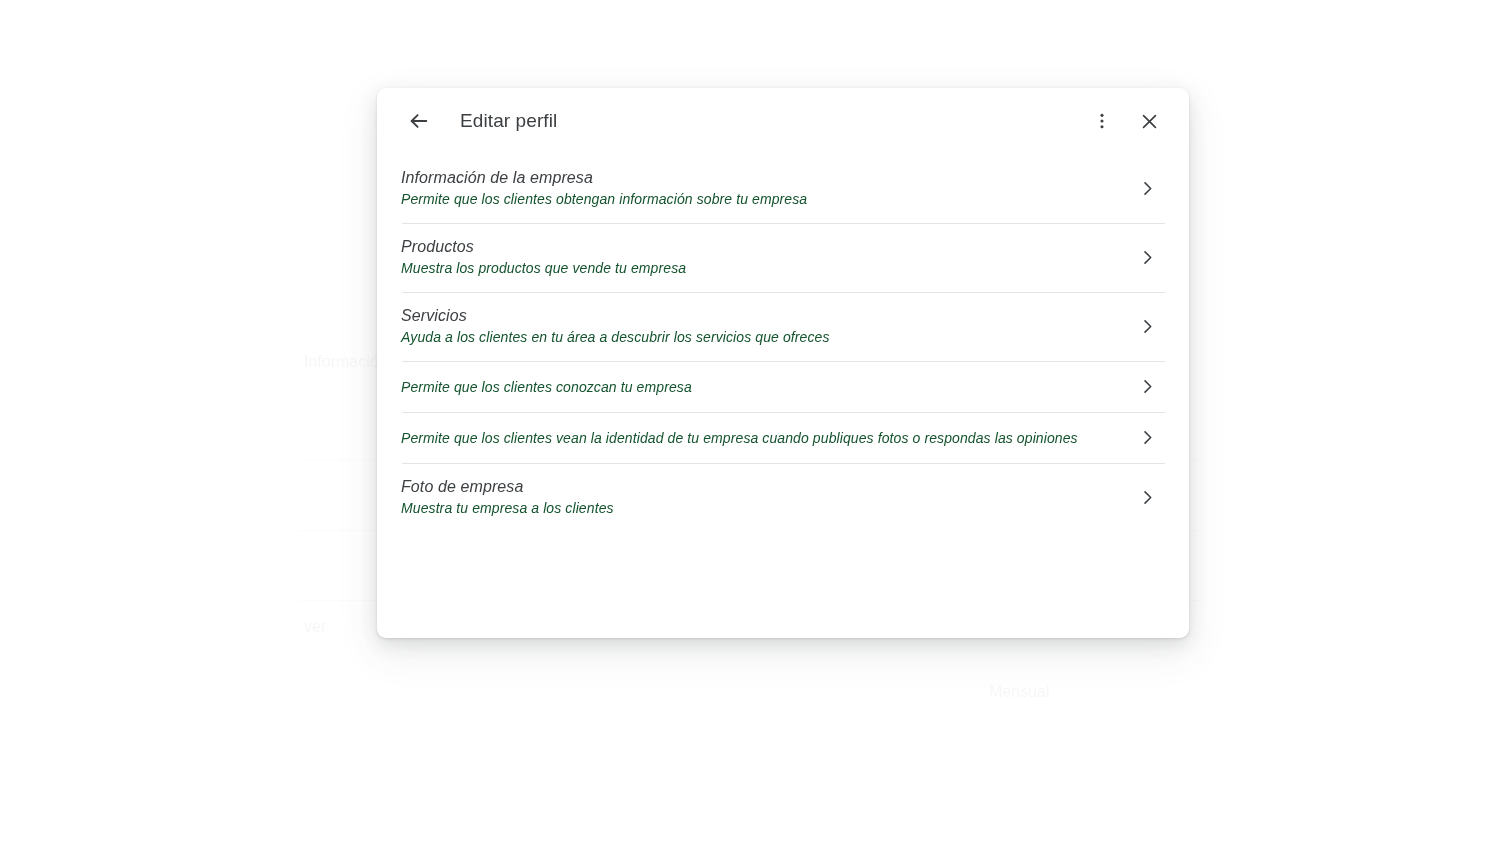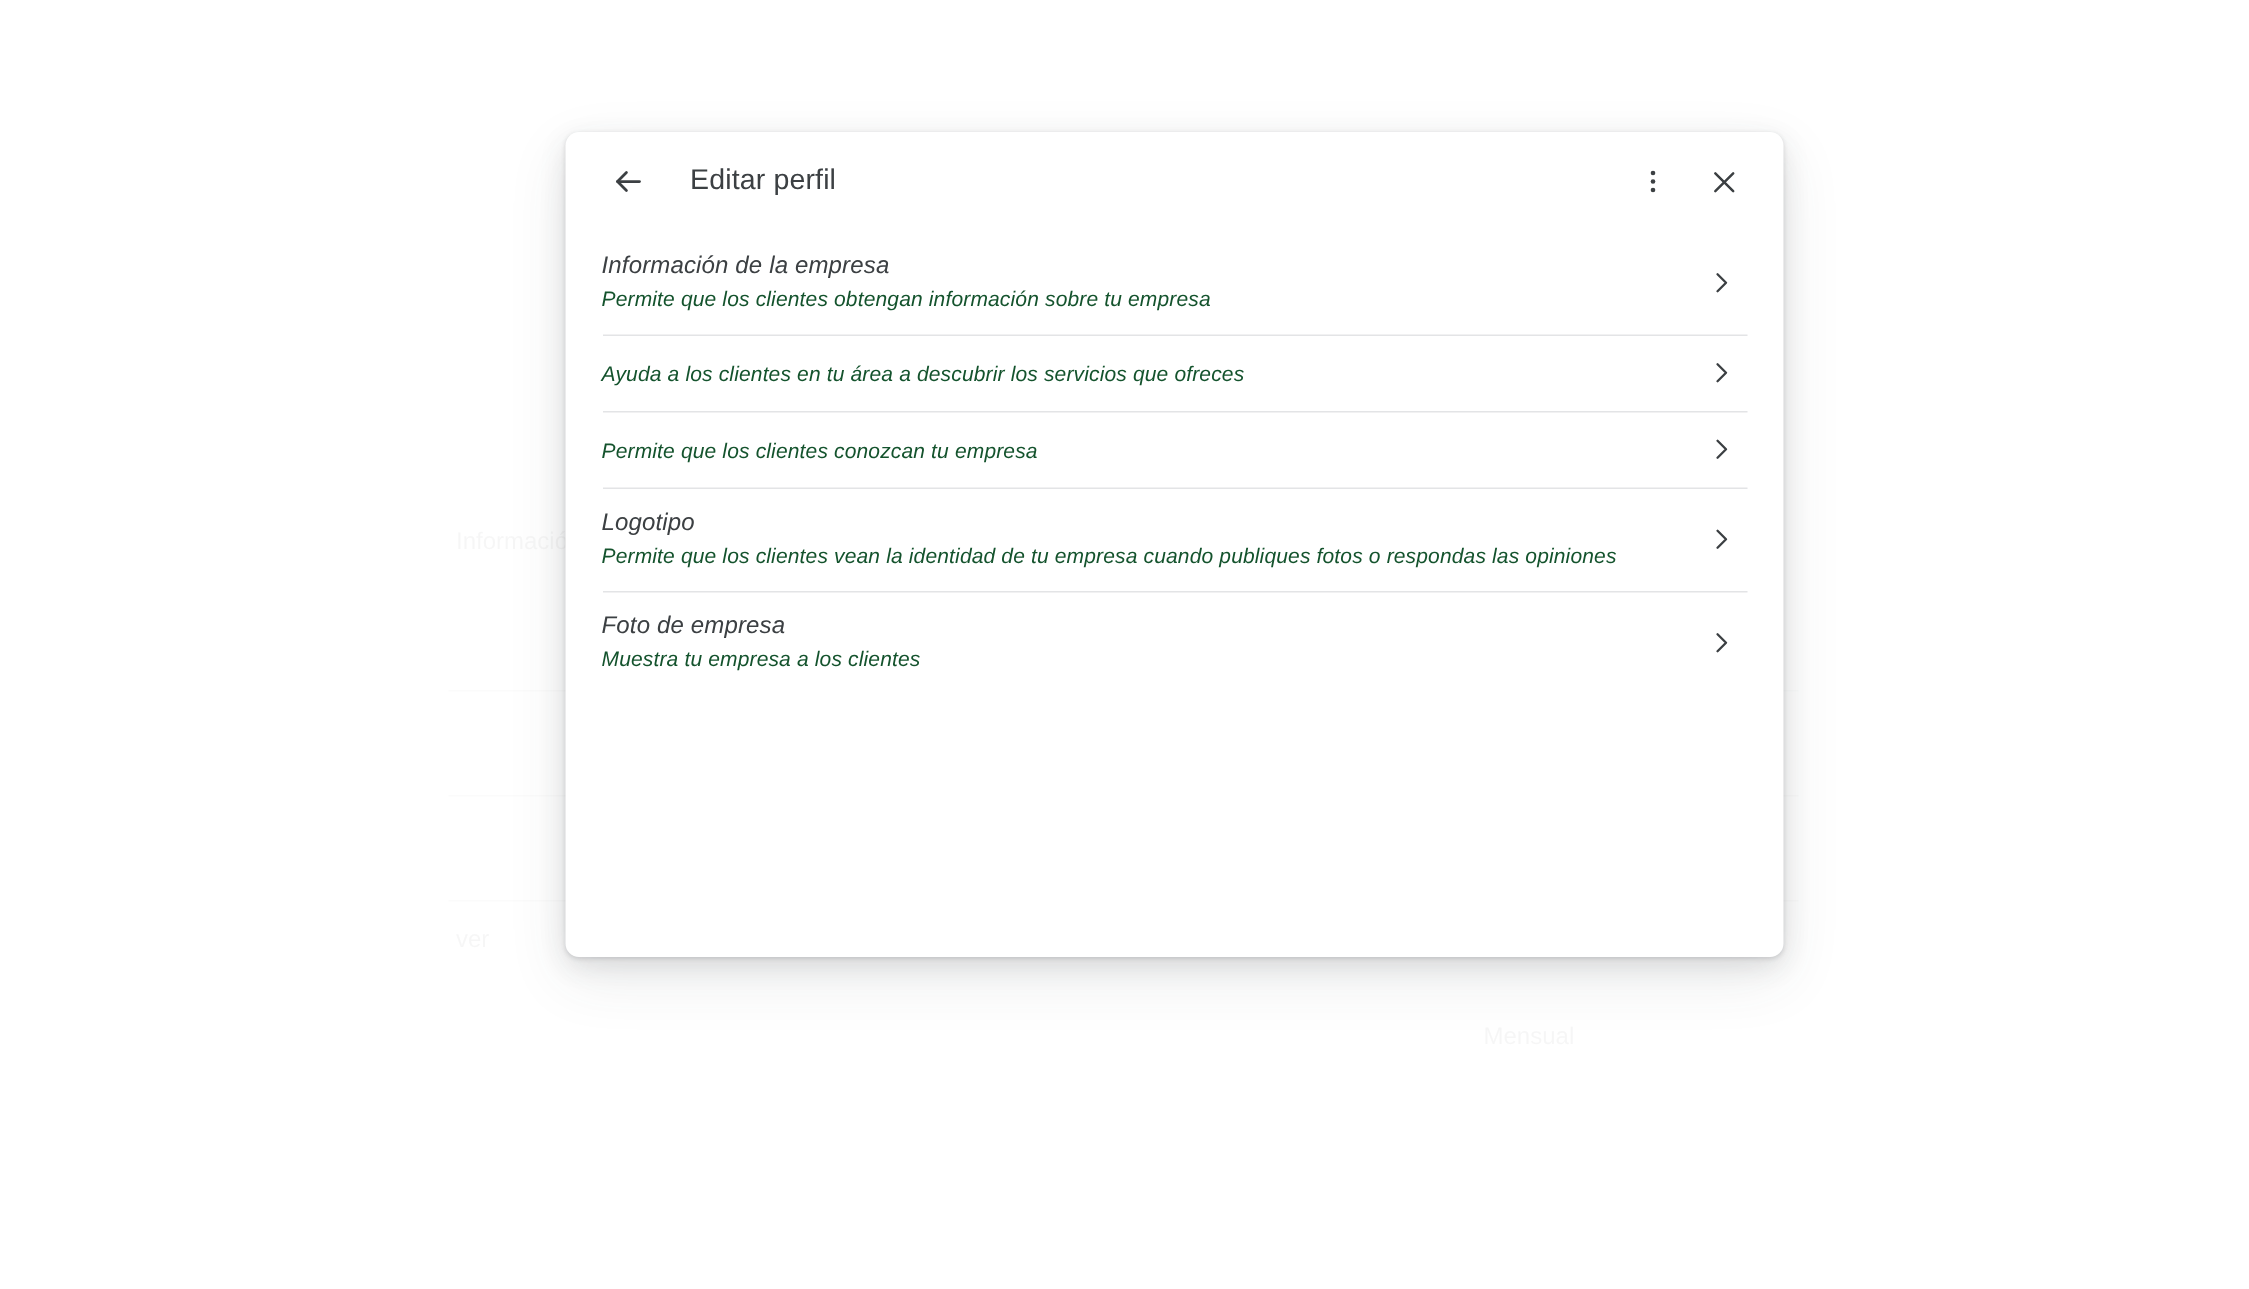--- a/index.html
+++ b/index.html
@@ -221,23 +221,35 @@
         <div class="row-sub">Permite que los clientes obtengan información sobre tu empresa</div>
       </div>
       <div class="row-chevron">
         <svg width="17" height="17" viewBox="0 0 24 24" fill="none" stroke="#3c4043" stroke-width="2.2" stroke-linecap="round" stroke-linejoin="round">
           <polyline points="8.5,4 16.5,12 8.5,20"></polyline>
         </svg>
       </div>
     </div>
 
 
-
-    <div class="row">
-      <div class="row-text">
+    <div class="row">
+      <div class="row-text">
+        <div class="row-title">Productos</div>
+        <div class="row-sub">Muestra los productos que vende tu empresa</div>
+      </div>
+      <div class="row-chevron">
+        <svg width="17" height="17" viewBox="0 0 24 24" fill="none" stroke="#3c4043" stroke-width="2.2" stroke-linecap="round" stroke-linejoin="round">
+          <polyline points="8.5,4 16.5,12 8.5,20"></polyline>
+        </svg>
+      </div>
+    </div>
+
+    <div class="row">
+      <div class="row-text">
+        <div class="row-title">Servicios</div>
         <div class="row-sub">Ayuda a los clientes en tu área a descubrir los servicios que ofreces</div>
       </div>
       <div class="row-chevron">
         <svg width="17" height="17" viewBox="0 0 24 24" fill="none" stroke="#3c4043" stroke-width="2.2" stroke-linecap="round" stroke-linejoin="round">
           <polyline points="8.5,4 16.5,12 8.5,20"></polyline>
         </svg>
       </div>
     </div>
 
     <div class="row">
@@ -246,21 +258,20 @@
       </div>
       <div class="row-chevron">
         <svg width="17" height="17" viewBox="0 0 24 24" fill="none" stroke="#3c4043" stroke-width="2.2" stroke-linecap="round" stroke-linejoin="round">
           <polyline points="8.5,4 16.5,12 8.5,20"></polyline>
         </svg>
       </div>
     </div>
 
     <div class="row">
       <div class="row-text">
-        <div class="row-title">Logotipo</div>
         <div class="row-sub">Permite que los clientes vean la identidad de tu empresa cuando publiques fotos o respondas las opiniones</div>
       </div>
       <div class="row-chevron">
         <svg width="17" height="17" viewBox="0 0 24 24" fill="none" stroke="#3c4043" stroke-width="2.2" stroke-linecap="round" stroke-linejoin="round">
           <polyline points="8.5,4 16.5,12 8.5,20"></polyline>
         </svg>
       </div>
     </div>
 
     <div class="row">

